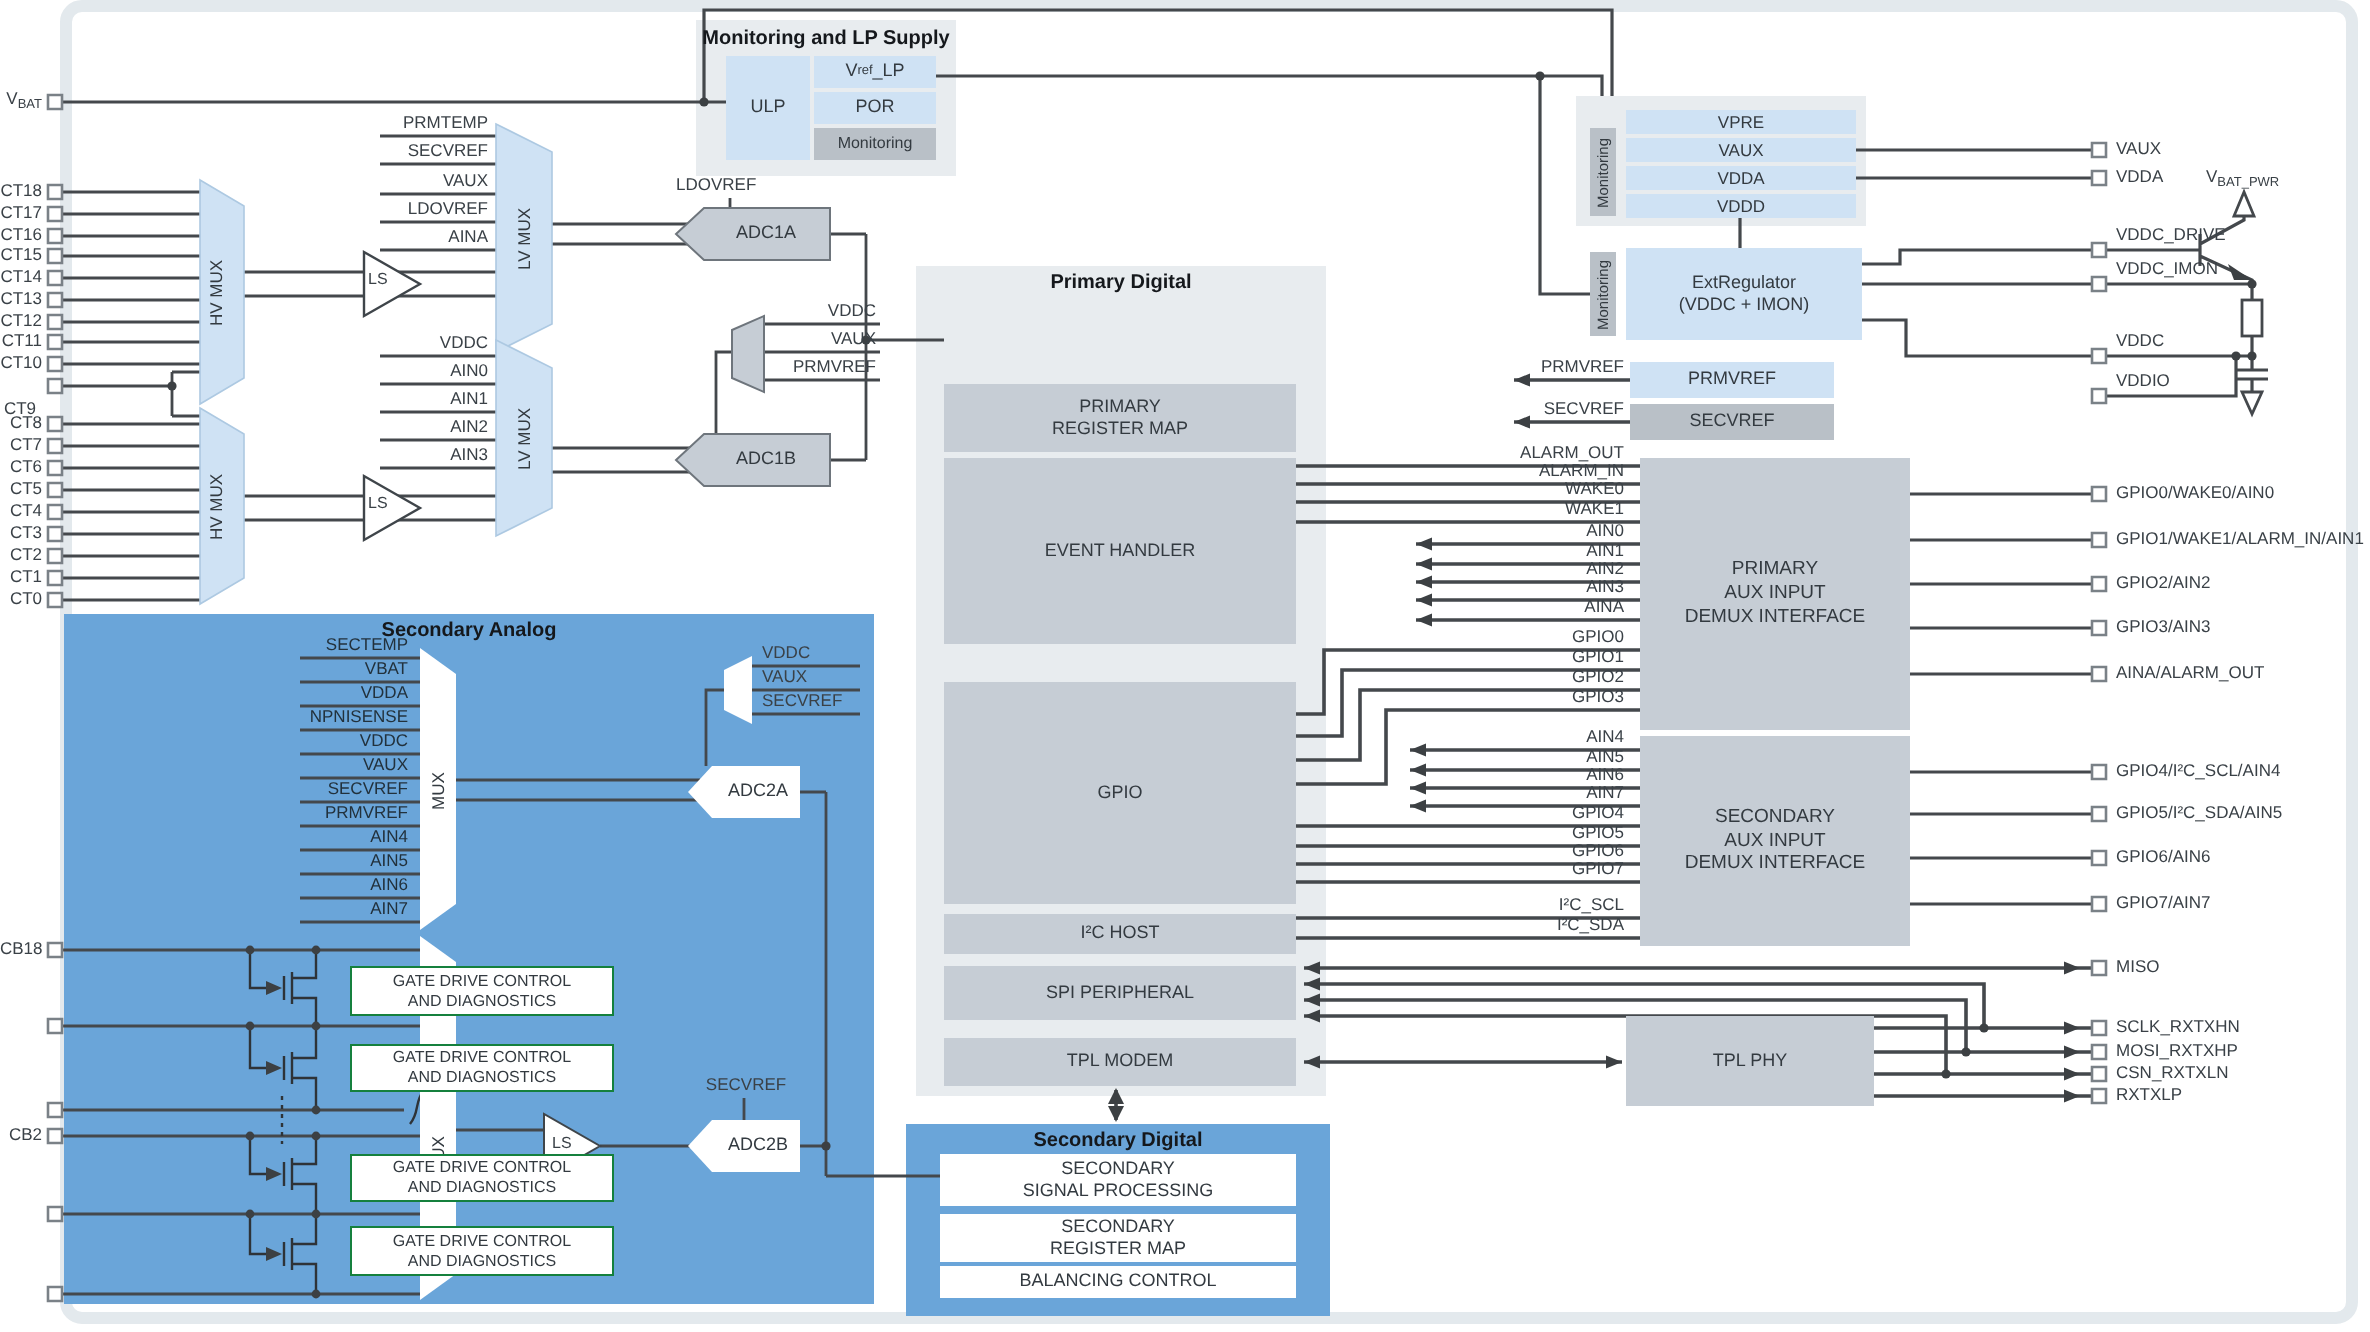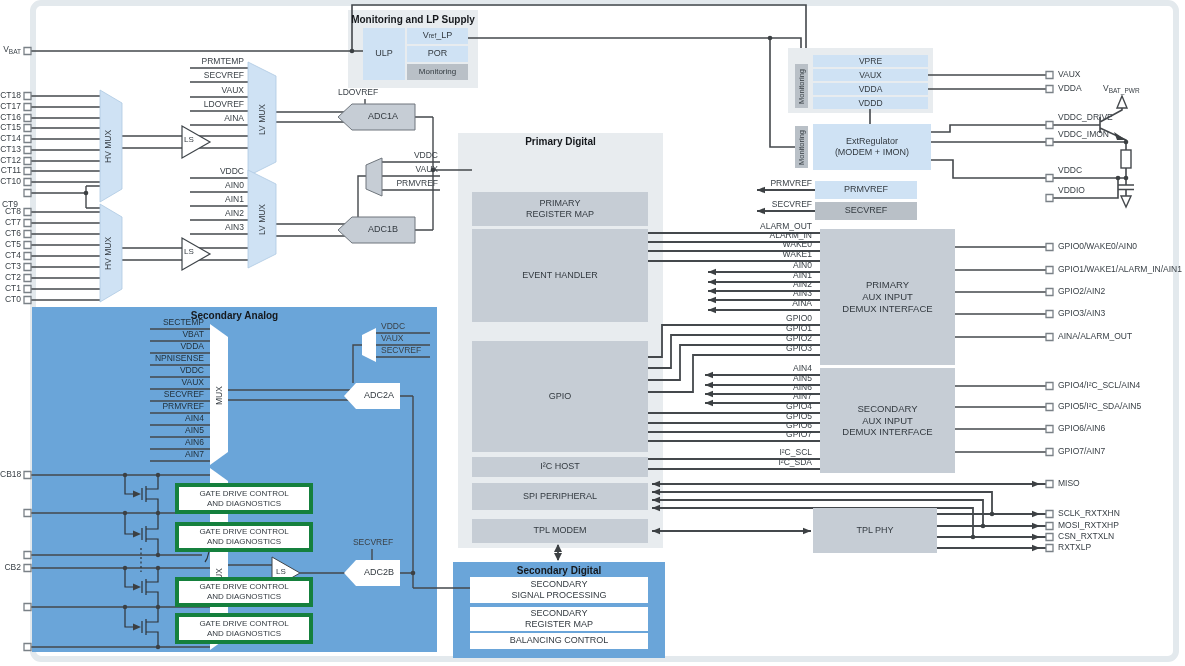--- a/index.html
+++ b/index.html
@@ -8,21 +8,21 @@
 .lbl{position:absolute;font-size:8.5px;line-height:1.1;color:#3a4147;white-space:nowrap}
 .r{text-align:right}
 .c{text-align:center}
 .blk{position:absolute;display:flex;align-items:center;justify-content:center;text-align:center;font-size:9px;line-height:1.25;color:#333a40;white-space:pre-line}
 .title{position:absolute;font-weight:bold;font-size:10px;color:#15181c;text-align:center;white-space:nowrap}
 .vt{position:absolute;display:flex;align-items:center;justify-content:center;writing-mode:vertical-rl;transform:rotate(180deg);font-size:8.5px;color:#333a40}
 .gray{background:#c6cdd5}
 .blue{background:#cfe2f4}
 .tabbg{background:#b9c0c7}
 .whiteblk{background:#ffffff}
-.border{border:4px solid #15803d}
+.border{border:1px solid #15803d}
 .sub{font-size:6.5px;vertical-align:-2px}
 .f8{font-size:8px}
 .f95{font-size:9.5px}
 </style>
 </head>
 <body>
 
 <div id="stage">
 
 <svg width="1185" height="666" viewBox="0 0 1185 666">
@@ -254,21 +254,21 @@
 <div class="lbl r" style="left:640px;top:448px;width:172px">I²C_SCL</div>
 <div class="lbl r" style="left:640px;top:458px;width:172px">I²C_SDA</div>
 
 <div class="vt tabbg" style="left:795px;top:64px;width:13px;height:44px;font-size:7.5px">Monitoring</div>
 <div class="blk blue" style="left:813px;top:55px;width:115px;height:12px;font-size:8.5px">VPRE</div>
 <div class="blk blue" style="left:813px;top:69px;width:115px;height:12px;font-size:8.5px">VAUX</div>
 <div class="blk blue" style="left:813px;top:83px;width:115px;height:12px;font-size:8.5px">VDDA</div>
 <div class="blk blue" style="left:813px;top:97px;width:115px;height:12px;font-size:8.5px">VDDD</div>
 <div class="vt tabbg" style="left:795px;top:126px;width:13px;height:42px;font-size:7.5px">Monitoring</div>
 <div class="blk blue" style="left:813px;top:124px;width:118px;height:46px">ExtRegulator
-(MODEM + IMON)</div>
+(VDDC + IMON)</div>
 <div class="blk blue" style="left:815px;top:181px;width:102px;height:18px">PRMVREF</div>
 <div class="blk tabbg" style="left:815px;top:202px;width:102px;height:18px">SECVREF</div>
 <div class="blk gray f95" style="left:820px;top:229px;width:135px;height:136px">PRIMARY
 AUX INPUT
 DEMUX INTERFACE</div>
 <div class="blk gray f95" style="left:820px;top:368px;width:135px;height:105px">SECONDARY
 AUX INPUT
 DEMUX INTERFACE</div>
 <div class="blk gray" style="left:813px;top:508px;width:124px;height:45px">TPL PHY</div>
 

